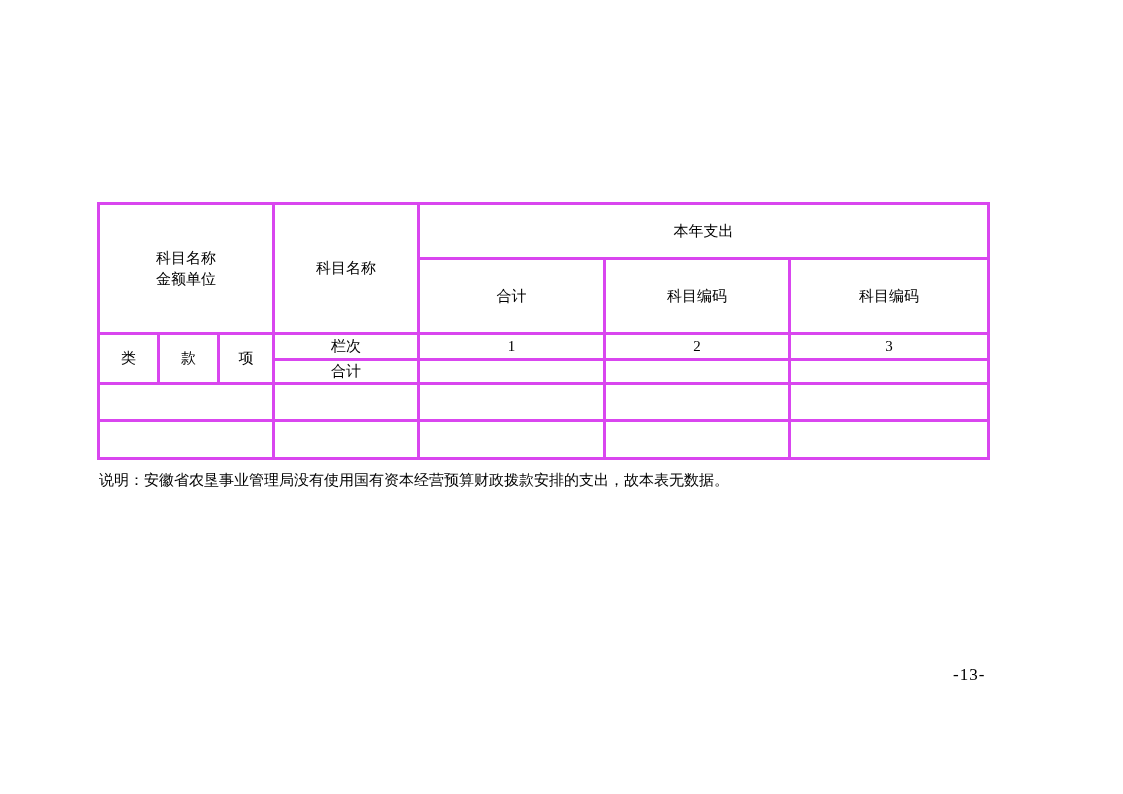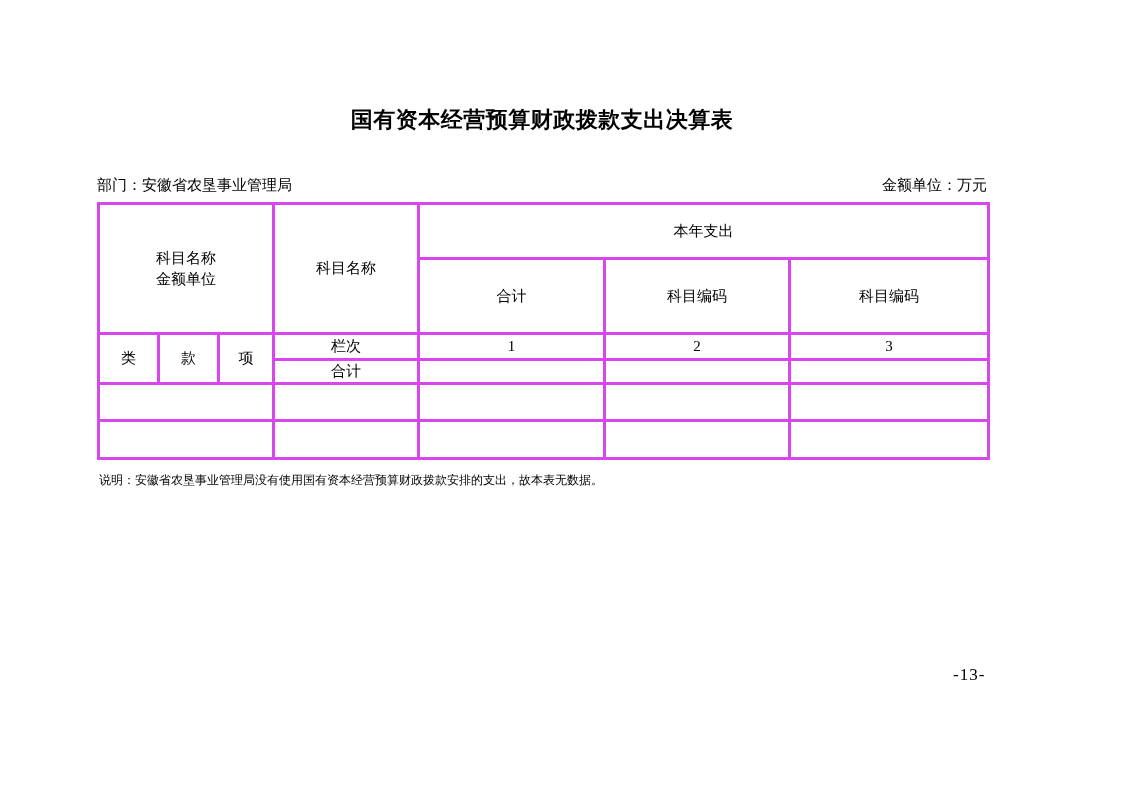--- a/index.html
+++ b/index.html
@@ -69,45 +69,40 @@
   tr.r2 { height: 75px; }
   tr.r3 { height: 26px; }
   tr.r4 { height: 24px; }
   tr.r5 { height: 37px; }
   tr.r6 { height: 38px; }
   .note {
     position: absolute;
     left: 99px;
     top: 470px;
     width: 890px;
-    font-size: 12px;
+    font-size: 15px;
     line-height: 20px;
     text-align: left;
   }
   .page-number {
     position: absolute;
     left: 953px;
     top: 665px;
     font-size: 17px;
     line-height: 20px;
     letter-spacing: 1px;
   }
 </style>
 </head>
 <body>
 
 <div class="page">
 
-  <div class="doc-title">国有资本经营预算财政拨款支出决算表</div>
 
 
-  <div class="meta-row">
-    <span>部门：安徽省农垦事业管理局</span>
-    <span>金额单位：万元</span>
-  </div>
 
   <table class="budget-table">
     <colgroup>
       <col style="width:60px">
       <col style="width:60px">
       <col style="width:55px">
       <col style="width:145px">
       <col style="width:186px">
       <col style="width:185px">
       <col style="width:199px">

